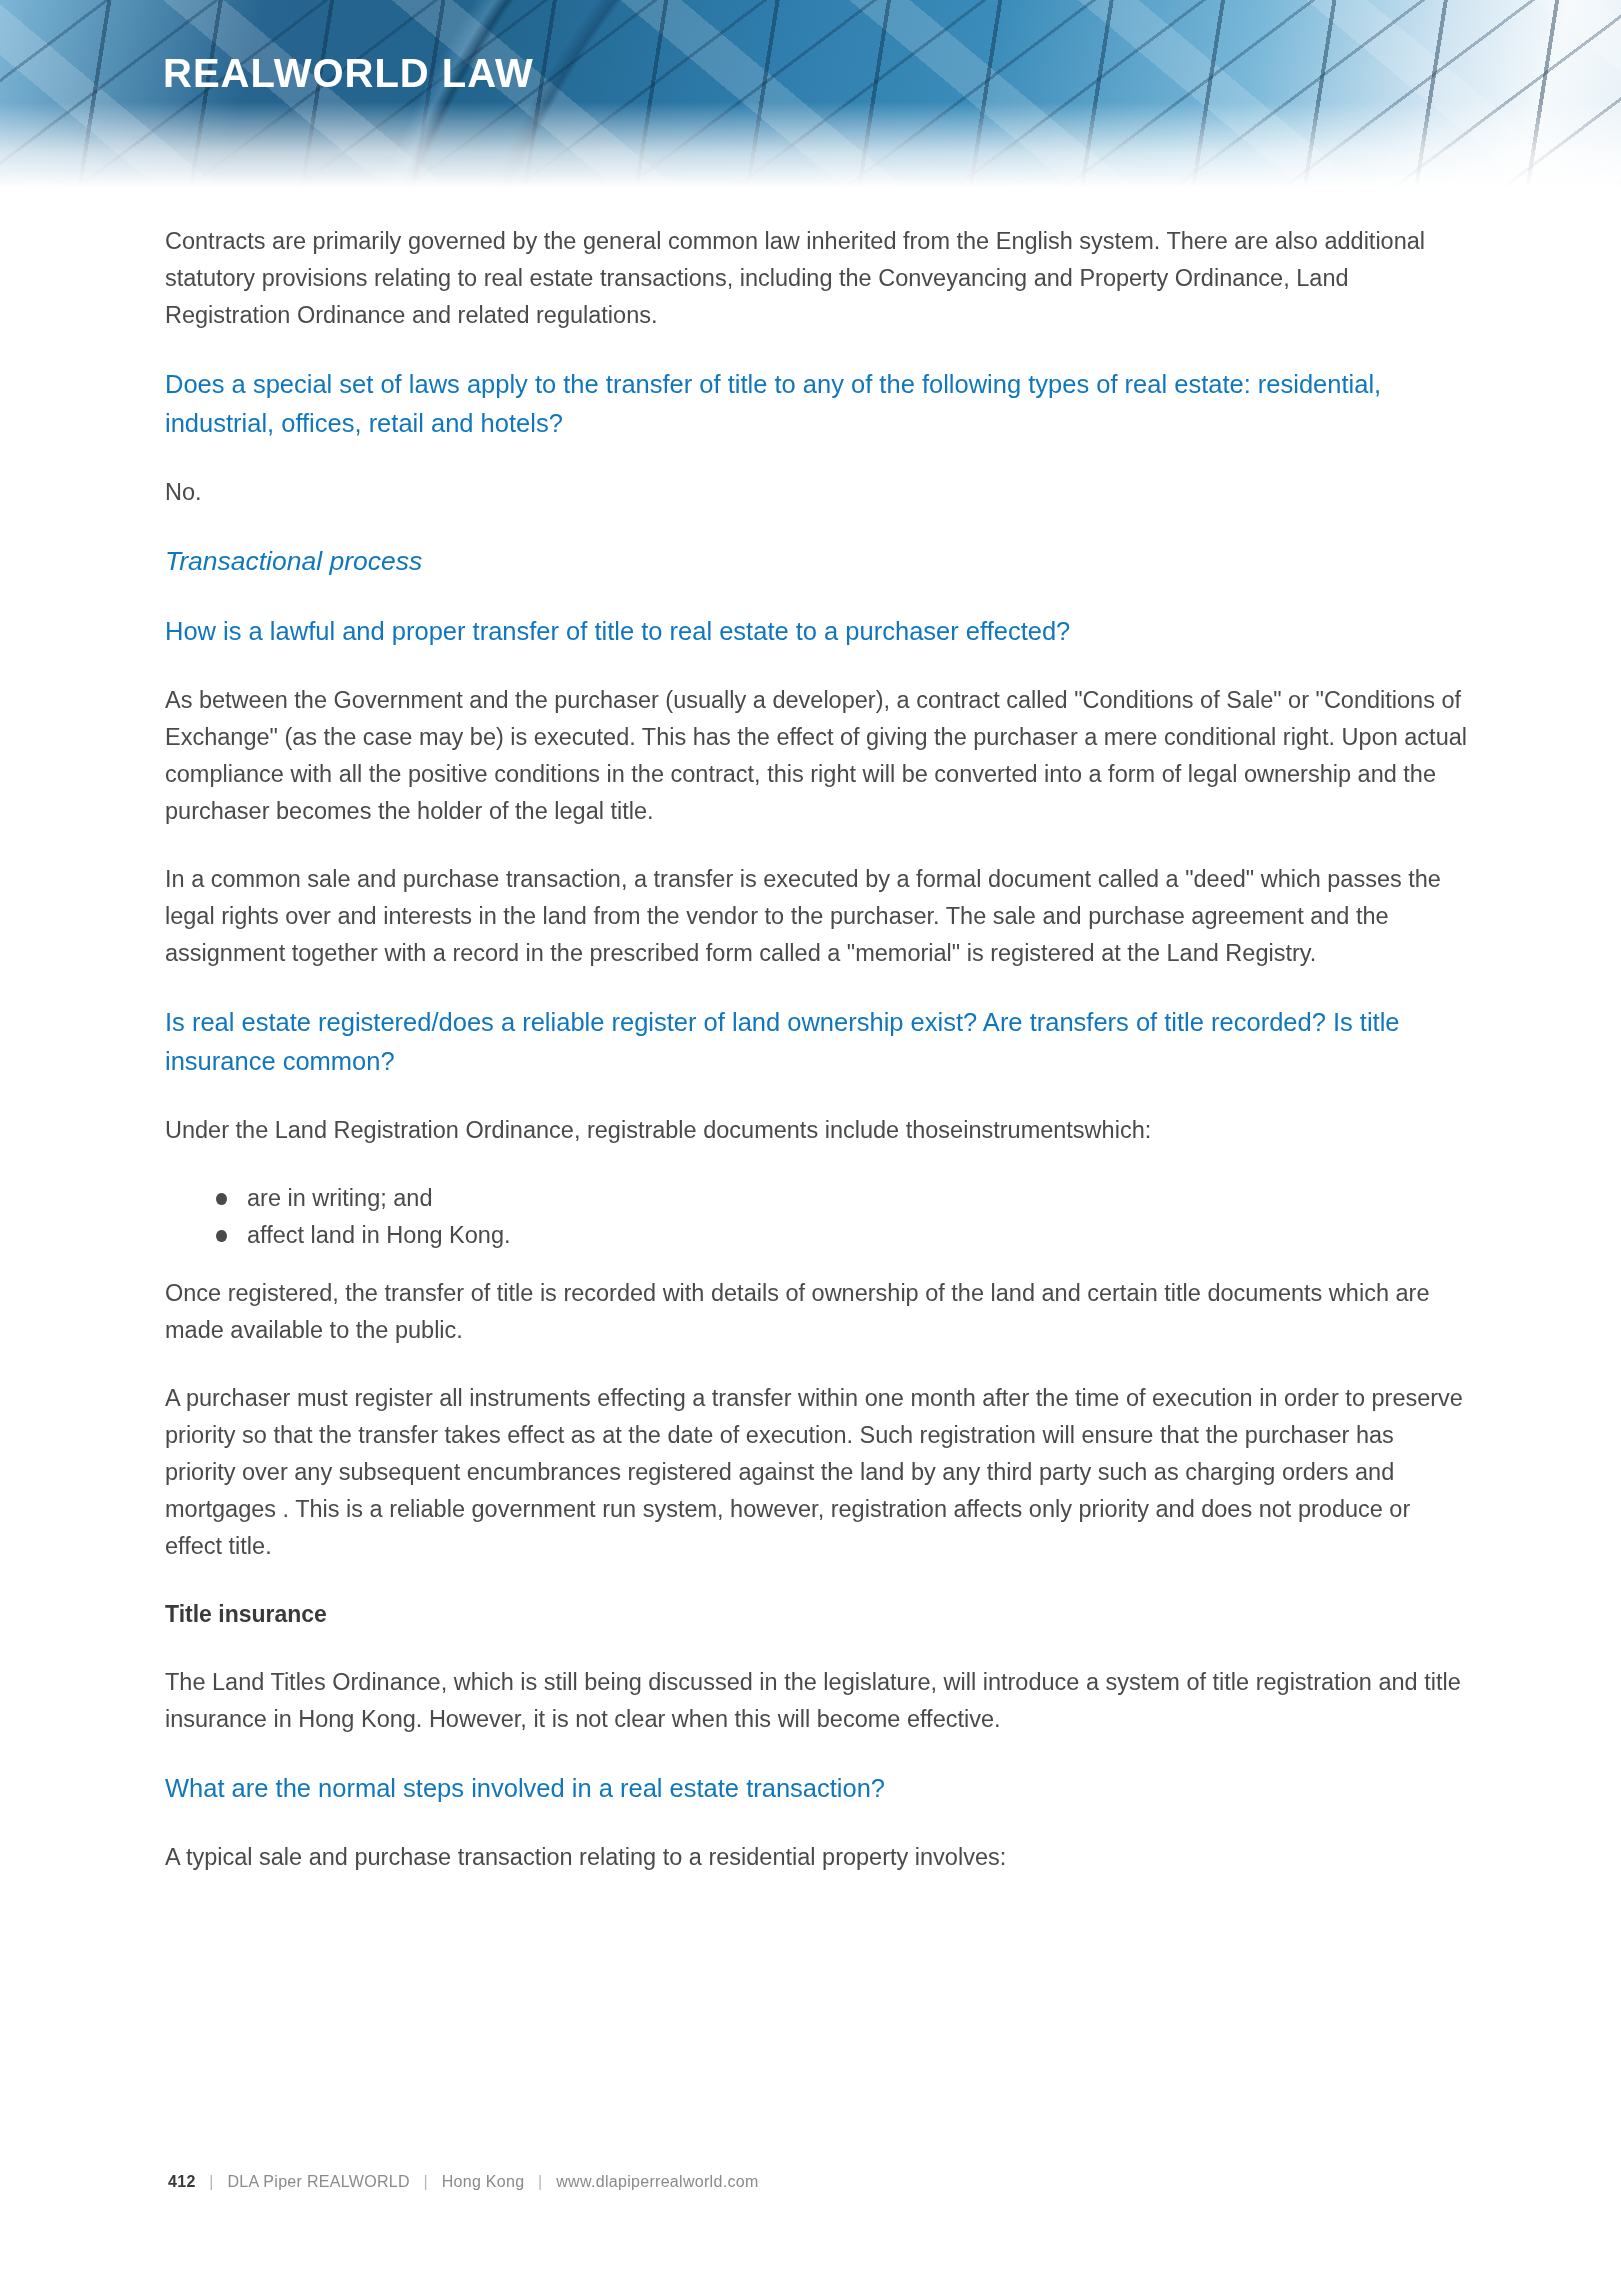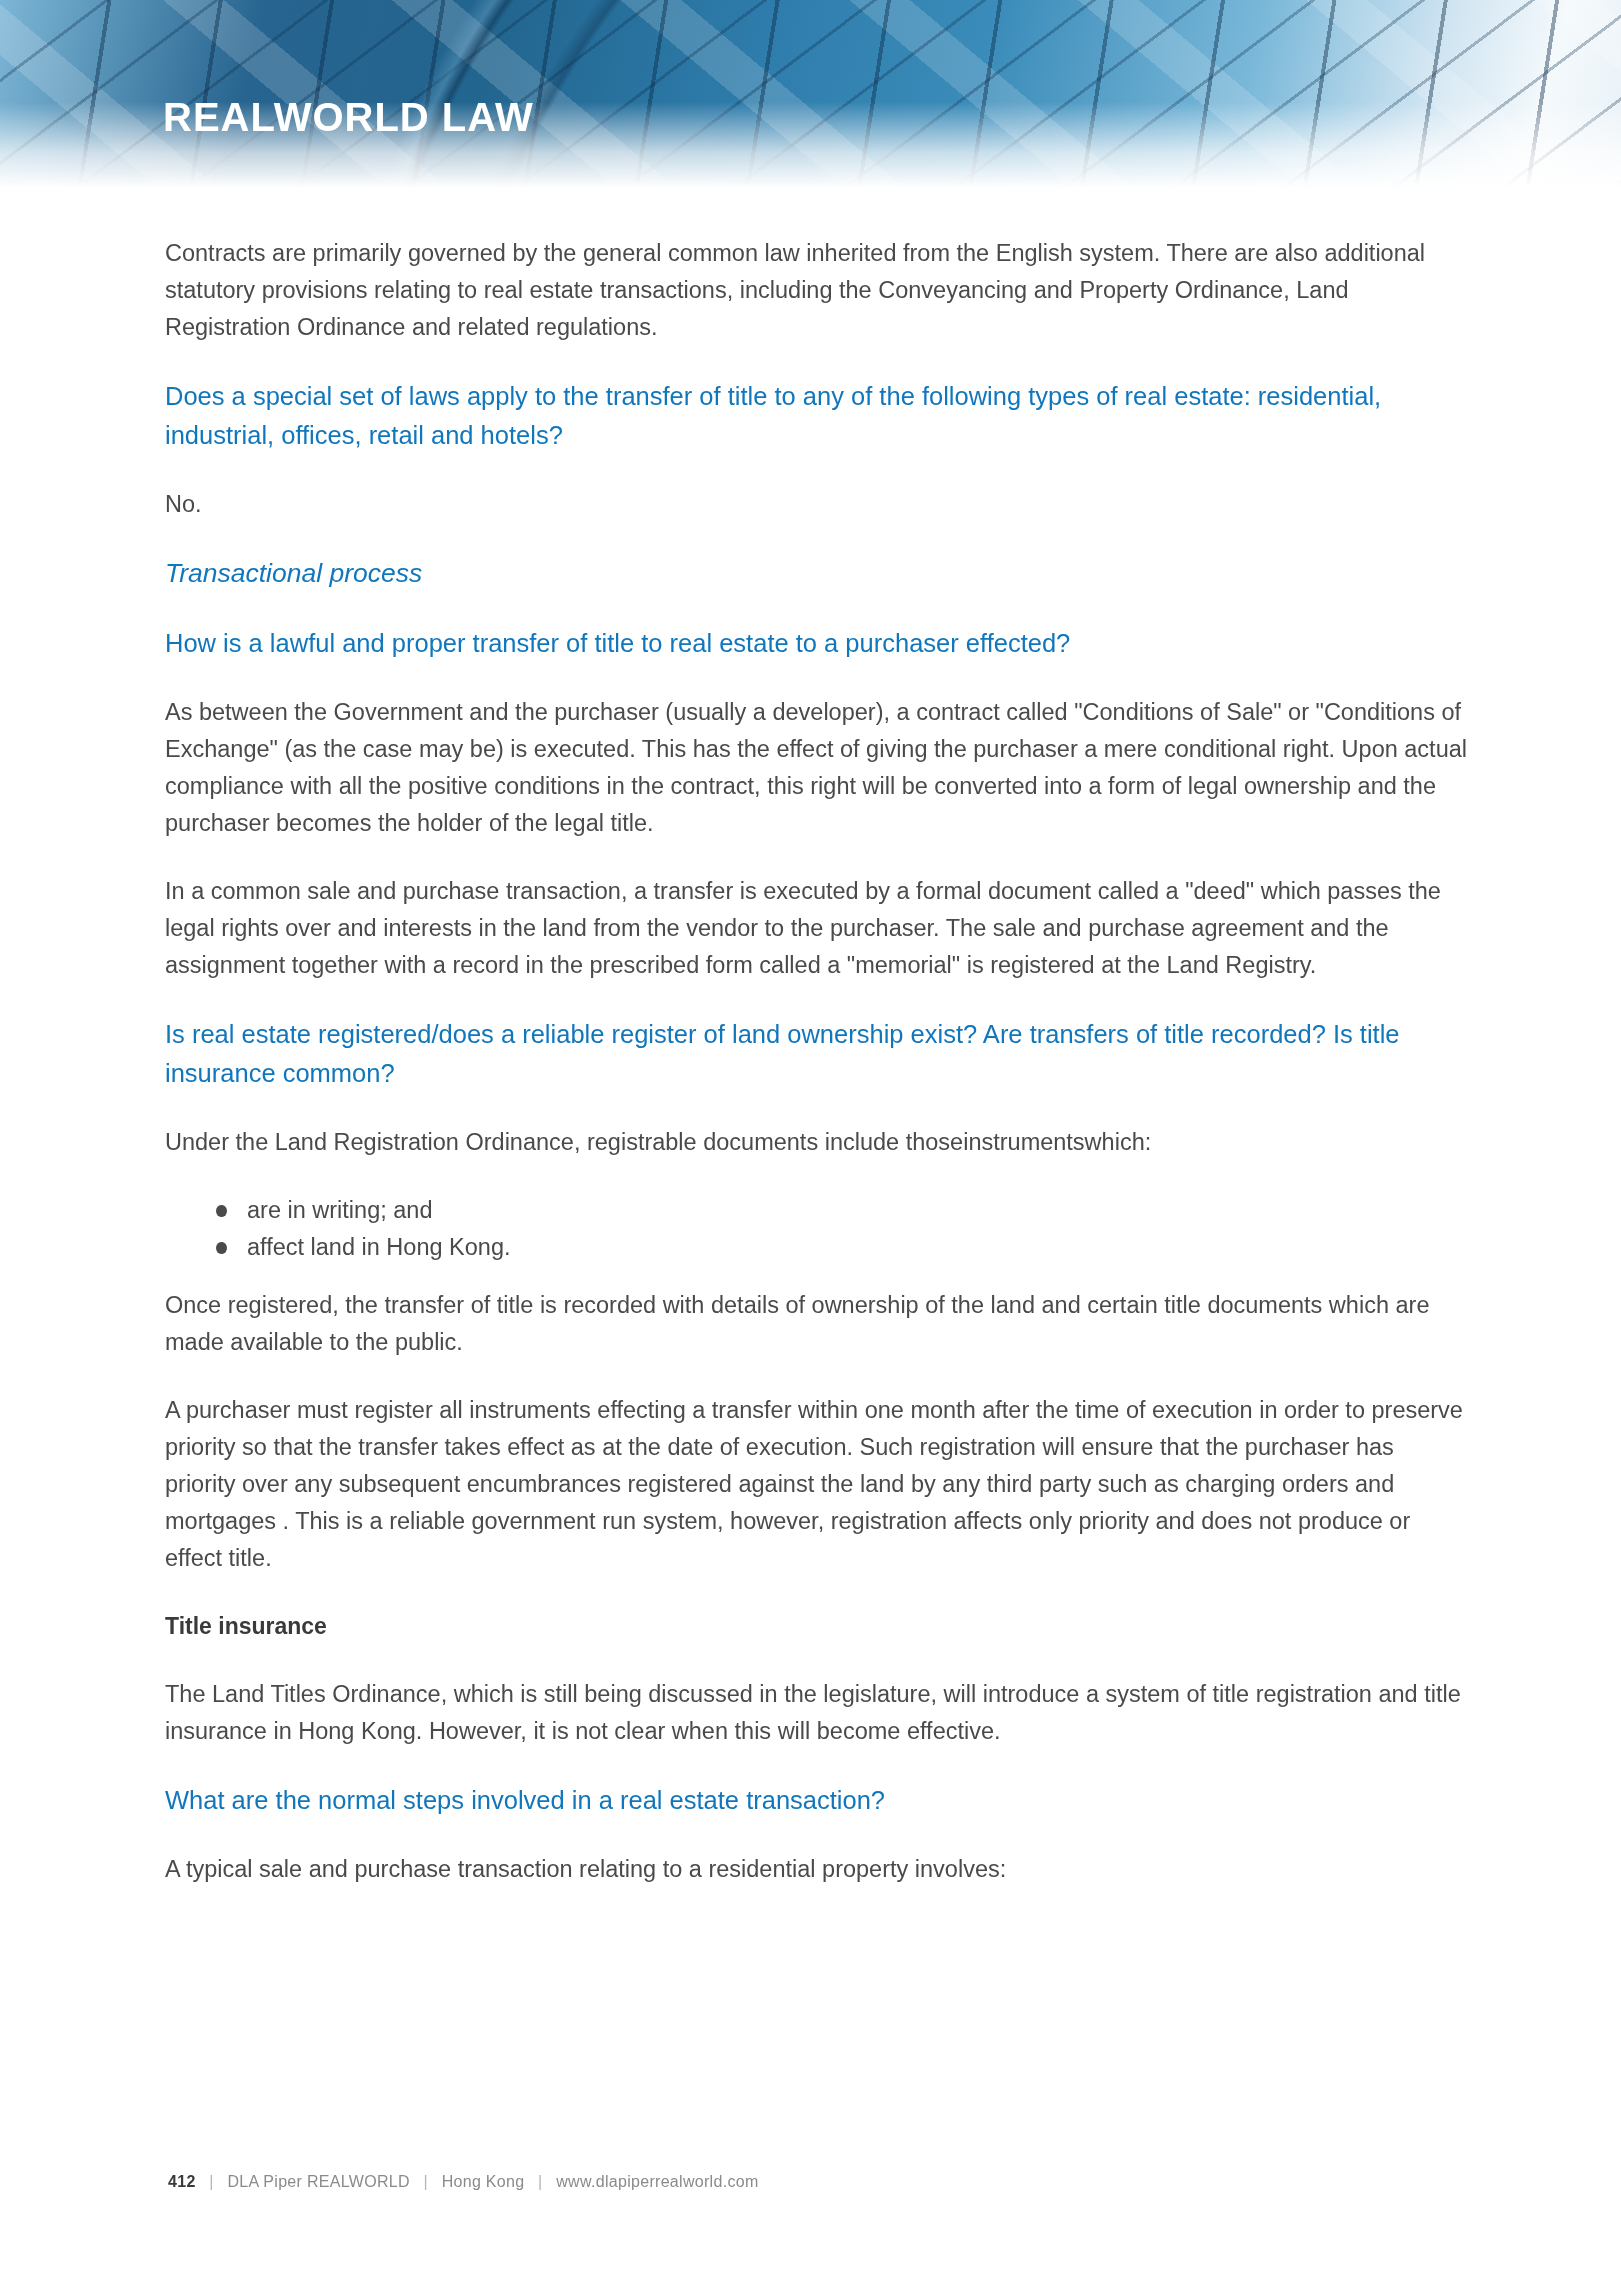--- a/index.html
+++ b/index.html
@@ -26,26 +26,25 @@
       repeating-linear-gradient(143deg, rgba(10,44,74,0) 0px, rgba(10,44,74,0) 63px, rgba(10,44,74,0.30) 63px, rgba(10,44,74,0.30) 66px),
       
       repeating-linear-gradient(40deg, rgba(255,255,255,0) 0px, rgba(255,255,255,0) 108px, rgba(255,255,255,0.16) 108px, rgba(255,255,255,0.16) 147px),
       
       linear-gradient(104deg, #7db6d6 0%, #27648f 16%, #22658f 30%, #2e7cab 46%, #3b8cba 60%, #7ab8d9 76%, #cfe4f1 87%, #f4f9fc 94%, #e8f1f7 100%);
   }
   .banner-title {
     position:absolute; left:163px; top:51px;
     color:#ffffff; font-size:40px; font-weight:bold;
     letter-spacing:1px;
-    margin-top:44px;
   }
 
   
   .content {
-    position:absolute; top:235px; left:165px; width:1304px;
+    position:absolute; top:223px; left:165px; width:1304px;
     color:#4a4a4a; font-size:23.5px; line-height:37px;
   }
   .content p.body { margin:0 0 31px 0; }
   .content .q {
     color:#1177bd; font-size:25.5px; line-height:39px; font-weight:normal;
     margin:15.7px 0 31px 0;
   }
   .content .section-title {
     color:#1177bd; font-size:26.5px; line-height:39px;
     font-style:italic; font-weight:normal;

